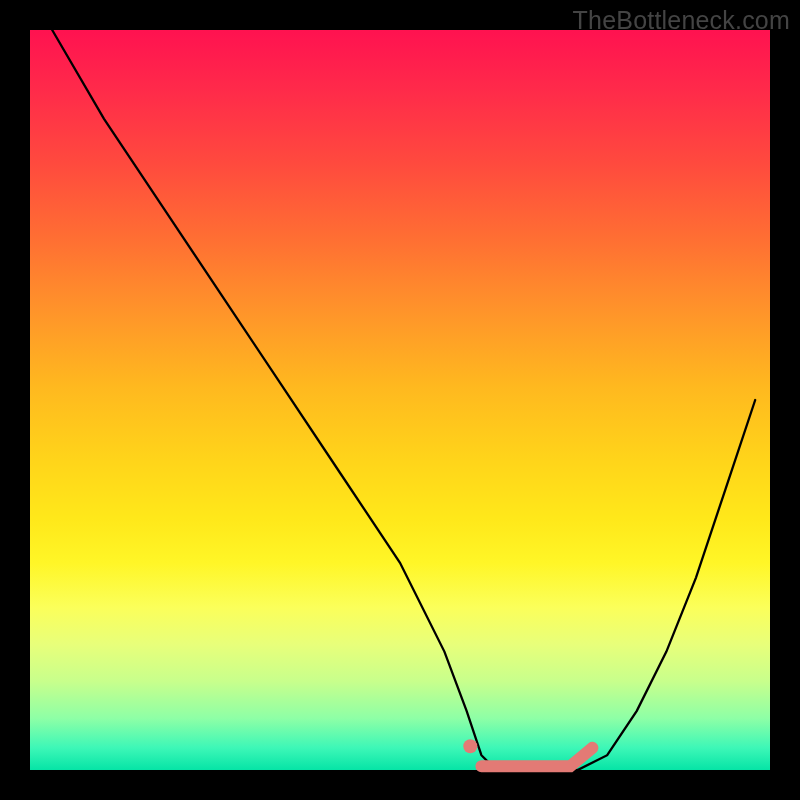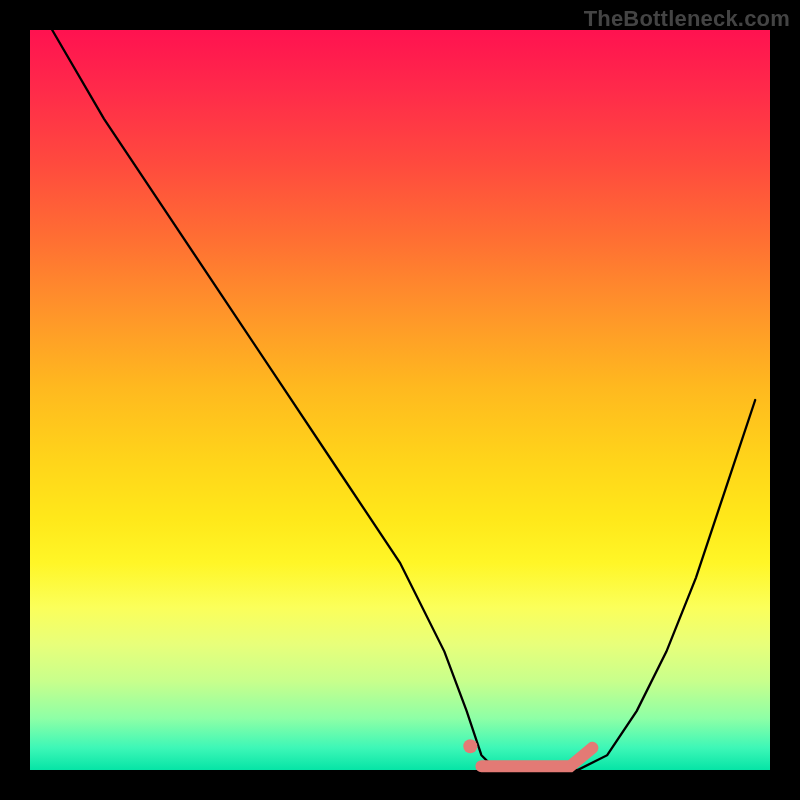--- a/index.html
+++ b/index.html
@@ -14,22 +14,22 @@
     position: relative;
     width: 800px;
     height: 800px;
     background: #000;
   }
   .watermark {
     position: absolute;
     top: 6px;
     right: 10px;
     color: #444;
-    font-size: 22px;
-    font-weight: 700;
+    font-size: 25px;
+    font-weight: 400;
     letter-spacing: 0.2px;
     user-select: none;
     text-align: right;
   }
   .plot {
     position: absolute;
     left: 30px;
     top: 30px;
     width: 740px;
     height: 740px;

